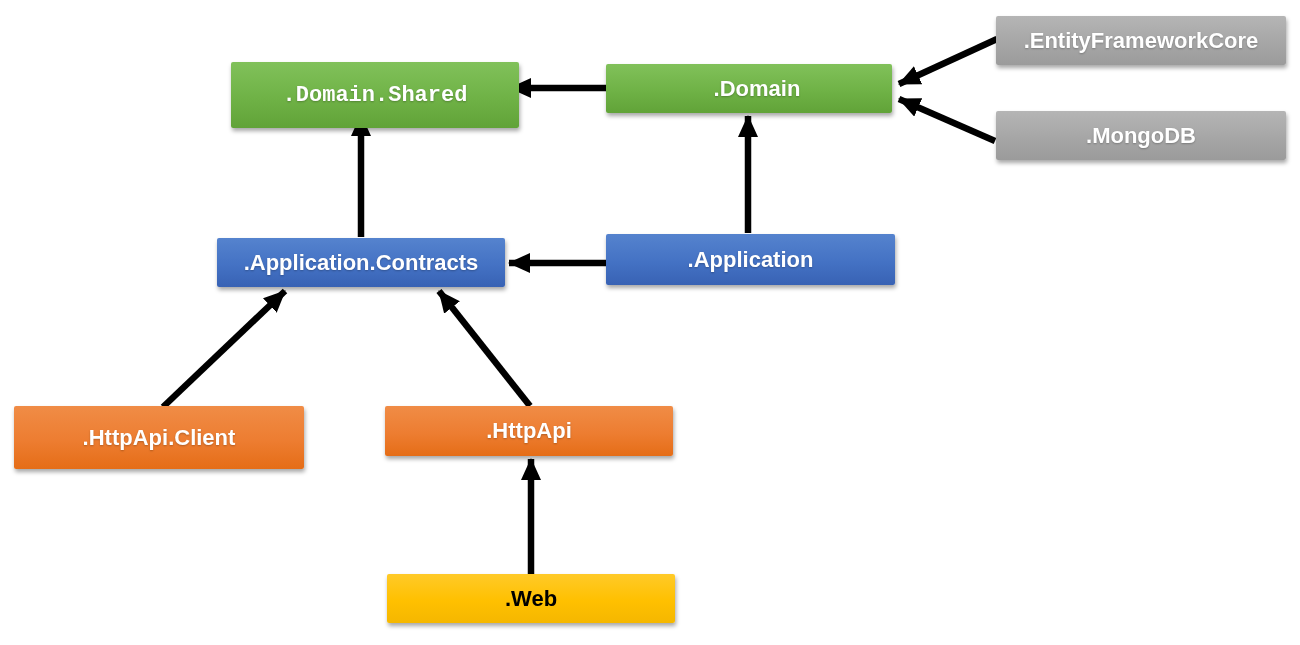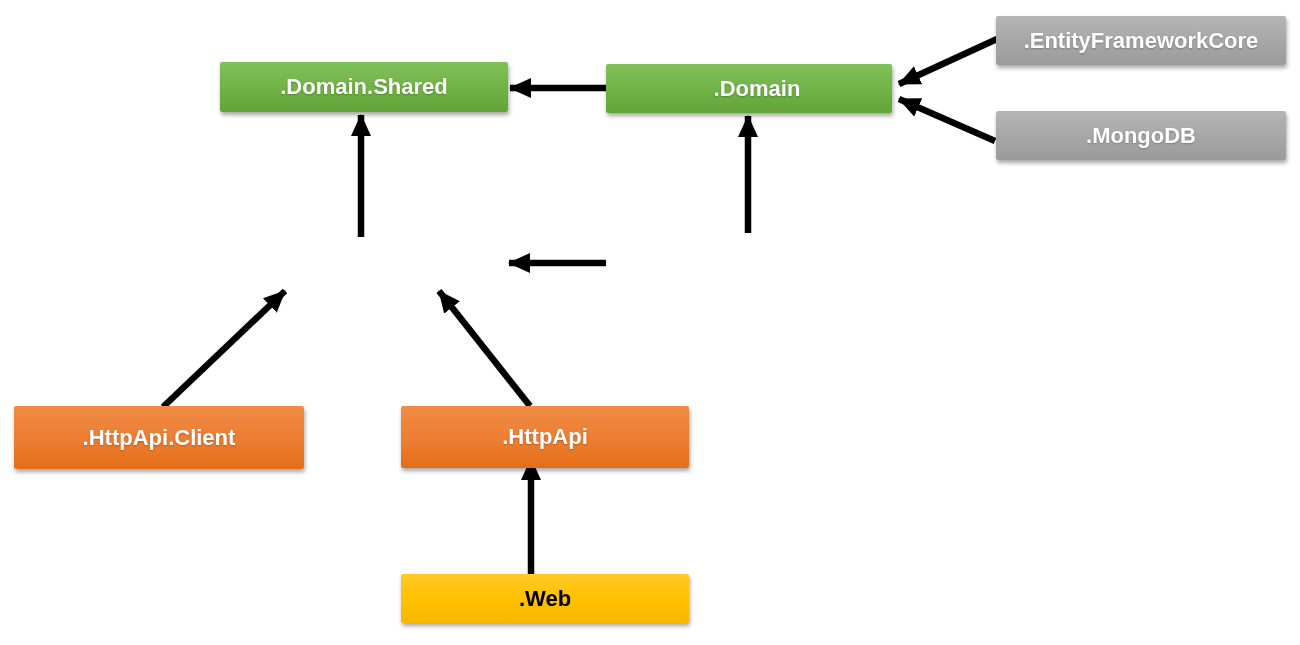--- a/index.html
+++ b/index.html
@@ -40,29 +40,29 @@
   }
   
   .green  { background: linear-gradient(to bottom, #81c15a 0%, #6fb246 55%, #61a338 100%); }
   .blue   { background: linear-gradient(to bottom, #5583ce 0%, #4472c4 55%, #3862b4 100%); }
   .gray   { background: linear-gradient(to bottom, #b5b5b5 0%, #a6a6a6 55%, #9b9b9b 100%); }
   .orange { background: linear-gradient(to bottom, #f08c46 0%, #ed7d31 55%, #e56d17 100%); }
   .yellow { background: linear-gradient(to bottom, #ffca28 0%, #ffc000 55%, #f5b700 100%); }
   .yellow .label { color: #000000; text-shadow: none; }
 
   
-  #node-domain-shared        { left: 220px; top: 62px;  width: 288px; height: 50px; }
+  #node-domain-shared        { left: 231px; top: 62px;  width: 288px; height: 66px; font-family: Liberation Mono, monospace; }
   #node-domain               { left: 606px; top: 64px;  width: 286px; height: 49px; padding-left: 16px; }
   #node-entity-framework-core{ left: 996px; top: 16px;  width: 290px; height: 49px; }
   #node-mongodb              { left: 996px; top: 111px; width: 290px; height: 49px; }
   #node-application-contracts{ left: 217px; top: 238px; width: 288px; height: 49px; }
   #node-application          { left: 606px; top: 234px; width: 289px; height: 51px; }
   #node-httpapi-client       { left: 14px;  top: 406px; width: 290px; height: 63px; }
-  #node-httpapi              { left: 401px; top: 406px; width: 288px; height: 62px; }
-  #node-web                  { left: 401px; top: 574px; width: 288px; height: 49px; }
+  #node-httpapi              { left: 385px; top: 406px; width: 288px; height: 50px; }
+  #node-web                  { left: 387px; top: 574px; width: 288px; height: 49px; }
 </style>
 </head>
 <body>
 
 <div class="canvas">
 
   <svg class="arrow-layer" width="1300" height="645" viewBox="0 0 1300 645" xmlns="http://www.w3.org/2000/svg">
     <defs>
       <marker id="ah" markerUnits="userSpaceOnUse" markerWidth="24" markerHeight="22" refX="21" refY="10" orient="auto">
         <path d="M0,0 L22,10 L0,20 Z" fill="#000000"></path>
@@ -97,21 +97,27 @@
   </div>
 
   <div class="node gray" id="node-mongodb">
     <span class="label">.MongoDB</span>
   </div>
 
   <div class="node gray" id="node-entity-framework-core">
     <span class="label">.EntityFrameworkCore</span>
   </div>
 
+  <div class="node blue" id="node-application-contracts">
+    <span class="label">.Application.Contracts</span>
+  </div>
 
+  <div class="node blue" id="node-application">
+    <span class="label">.Application</span>
+  </div>
 
   <div class="node orange" id="node-httpapi-client">
     <span class="label">.HttpApi.Client</span>
   </div>
 
   <div class="node orange" id="node-httpapi">
     <span class="label">.HttpApi</span>
   </div>
 
   <div class="node yellow" id="node-web">

